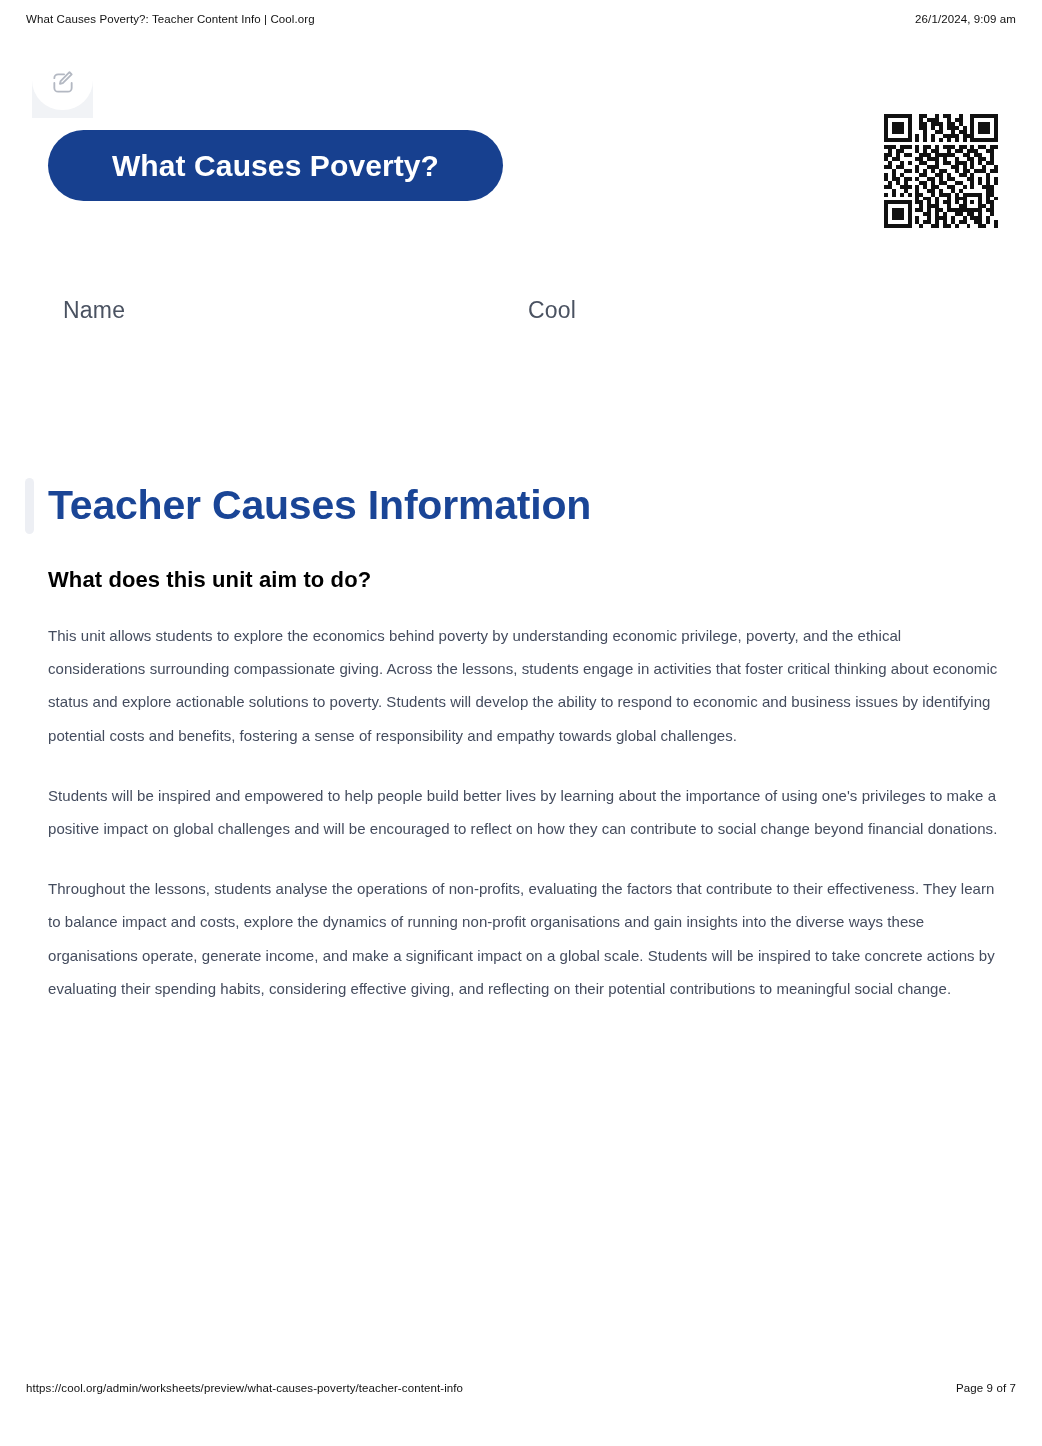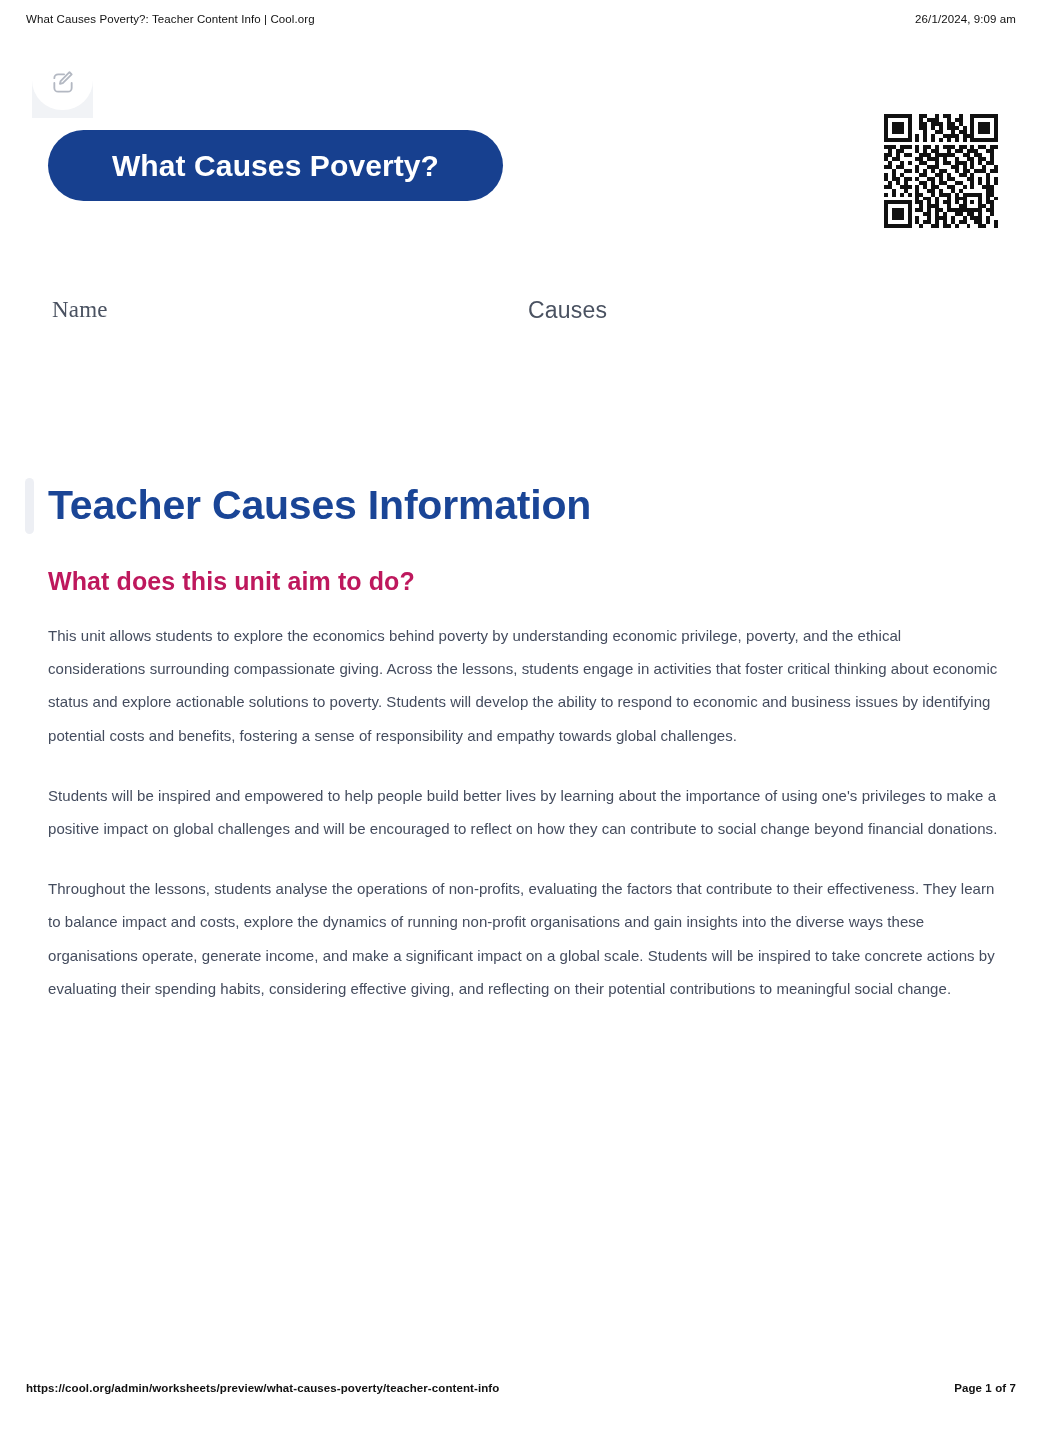--- a/index.html
+++ b/index.html
@@ -26,21 +26,21 @@
     width: 1042px;
     display: flex;
     align-items: center;
     justify-content: space-between;
     padding: 0 26px;
     font-size: 11.5px;
     color: #111111;
     letter-spacing: 0.1px;
   }
   .print-header { top: 10px; height: 18px; }
-  .print-footer { top: 1379px; height: 18px; font-weight: bold; }
+  .print-footer { top: 1379px; height: 18px; }
 
   .print-header .ph-left,
   .print-footer .pf-left { text-align: right; }
   .print-header .ph-right,
   .print-footer .pf-right { }
 
   
   .page {
     position: absolute;
     top: 0;
@@ -118,21 +118,21 @@
     height: 34px;
   }
   .meta-field {
     position: absolute;
     top: 0;
     font-size: 23px;
     color: #4a5261;
     font-weight: 400;
     letter-spacing: 0.2px;
   }
-  .meta-name  { left: 4px; font-family: Liberation Serif, serif; }
+  .meta-name  { left: 15px; }
   .meta-class { left: 480px; }
 
   
   .h1-block {
     position: absolute;
     left: 25px;
     top: 478px;
     width: 960px;
     display: flex;
     align-items: center;
@@ -150,23 +150,23 @@
     line-height: 1.05;
     font-weight: 700;
     color: #1a4596;
     letter-spacing: -0.2px;
   }
 
   .h2-text {
     position: absolute;
     left: 48px;
     top: 567px;
-    font-size: 25px;
+    font-size: 22px;
     font-weight: 700;
-    color: #be185d;
+    color: #000000;
     letter-spacing: 0.1px;
   }
 
   
   .body-copy {
     position: absolute;
     left: 48px;
     top: 619px;
     width: 952px;
   }
@@ -430,34 +430,34 @@
         <rect x="16" y="28" width="1" height="1"></rect>
           <rect x="18" y="28" width="1" height="1"></rect>
         <rect x="21" y="28" width="1" height="1"></rect>
           <rect x="24" y="28" width="2" height="1"></rect>
       </g>
     </svg>
   </div>
 
   <div class="meta-row">
     <span class="meta-field meta-name">Name</span>
-    <span class="meta-field meta-class">Causes</span>
+    <span class="meta-field meta-class">Cool</span>
   </div>
 
   <div class="h1-block">
     <span class="h1-bar"></span>
     <h1 class="h1-text">Teacher Causes Information</h1>
   </div>
 
   <h2 class="h2-text">What does this unit aim to do?</h2>
 
   <div class="body-copy">
     <p>This unit allows students to explore the economics behind poverty by understanding economic privilege, poverty, and the ethical considerations surrounding compassionate giving. Across the lessons, students engage in activities that foster critical thinking about economic status and explore actionable solutions to poverty. Students will develop the ability to respond to economic and business issues by identifying potential costs and benefits, fostering a sense of responsibility and empathy towards global challenges.</p>
     <p>Students will be inspired and empowered to help people build better lives by learning about the importance of using one's privileges to make a positive impact on global challenges and will be encouraged to reflect on how they can contribute to social change beyond financial donations.</p>
     <p>Throughout the lessons, students analyse the operations of non-profits, evaluating the factors that contribute to their effectiveness. They learn to balance impact and costs, explore the dynamics of running non-profit organisations and gain insights into the diverse ways these organisations operate, generate income, and make a significant impact on a global scale. Students will be inspired to take concrete actions by evaluating their spending habits, considering effective giving, and reflecting on their potential contributions to meaningful social change.</p>
   </div>
 
 </div>
 
 <div class="print-footer">
   <span class="pf-left">https://cool.org/admin/worksheets/preview/what-causes-poverty/teacher-content-info</span>
-  <span class="pf-right">Page 1 of 7</span>
+  <span class="pf-right">Page 9 of 7</span>
 </div>
 
 </body></html>

